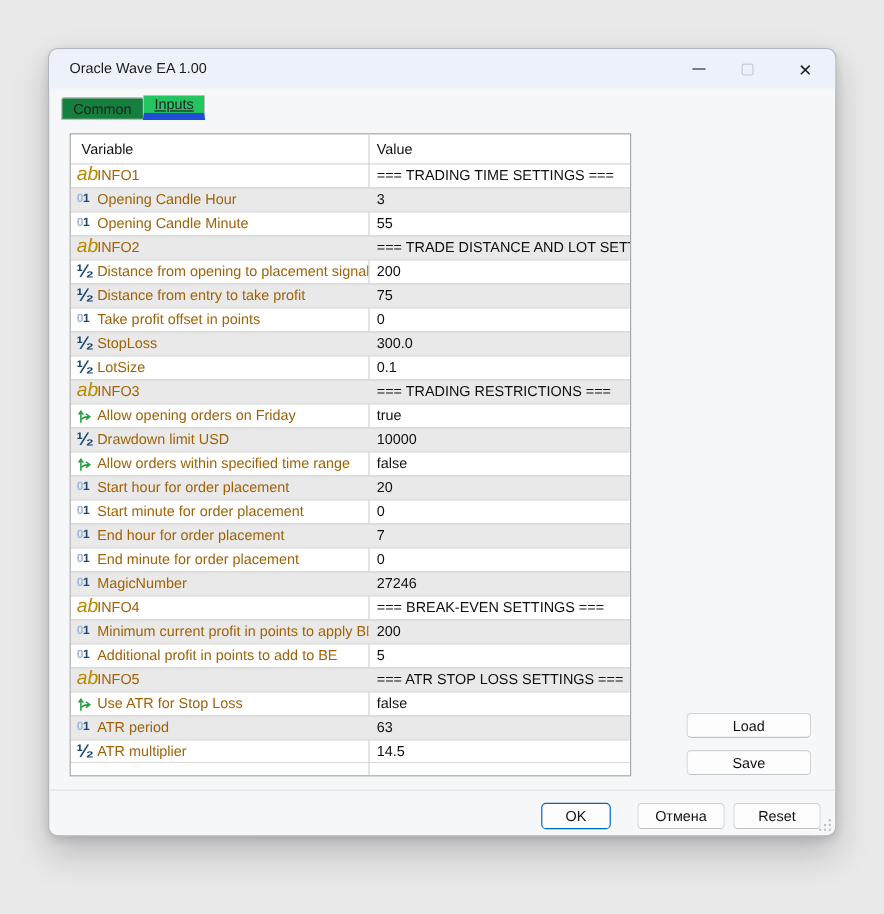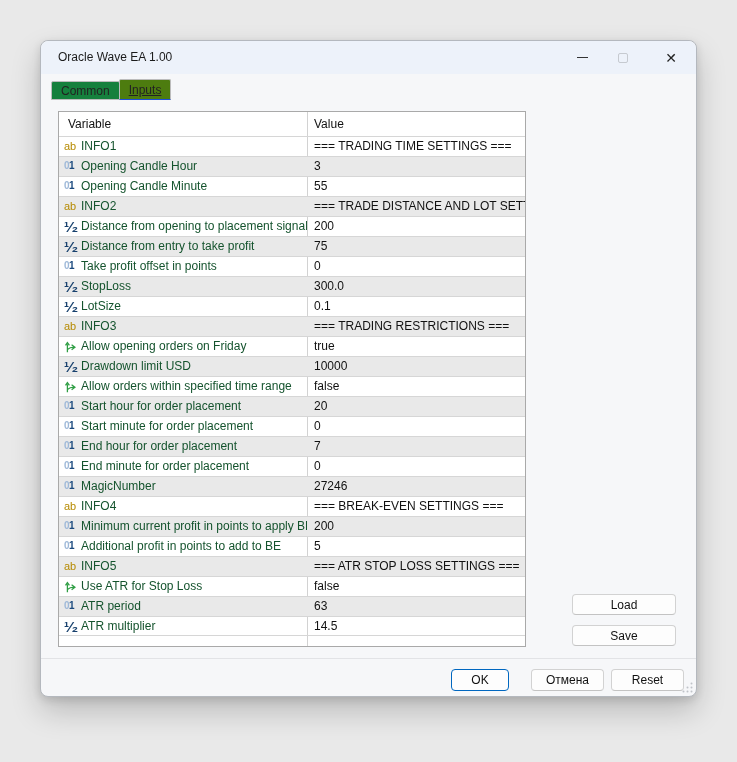--- a/index.html
+++ b/index.html
@@ -17,42 +17,42 @@
   .title-text { position:absolute; left:17px; top:9px; font-size:12px; color:#1b1b1b; }
   .win-btn { position:absolute; top:0; width:42px; height:33px; display:flex; align-items:center; justify-content:center; }
   .btn-min { left:520px; } .btn-max { left:561px; } .btn-close { left:609px; }
   .glyph-min { display:inline-block; width:11px; height:1px; background:#333; }
   .glyph-max { display:inline-block; width:10px; height:10px; border:1px solid #c6cad0; border-radius:2px; }
   .glyph-close { font-size:14px; color:#222; line-height:1; }
 
   
   .tabs { position:absolute; left:10px; top:38px; height:21px; display:flex; align-items:flex-end; }
   .tab { height:19px; padding:0 9px; display:flex; align-items:center; background:#15803d; border:1px solid #bcbcbc; border-radius:2px 2px 0 0; color:#222; cursor:default; }
-  .tab.active { height:21px; background:#4d7c0f; border-bottom:1px solid #1d4ed8; position:relative; z-index:2; margin-left:-1px;text-decoration:underline; }
+  .tab.active { height:21px; background:#22c55e; border-bottom:6px solid #1d4ed8; position:relative; z-index:2; margin-left:-1px;text-decoration:underline; }
 
   
   .ptable { position:absolute; left:17px; top:70px; width:468px; height:536px; background:#ffffff; border:1px solid #a9a9a9; }
   .col-divider { position:absolute; left:248px; top:0; bottom:0; width:1px; background:#d2d2d2; }
   .thead { display:flex; height:24px; align-items:center; position:relative; z-index:1; }
   .th-var { width:248px; padding-left:9px; }
   .th-val { flex:1; padding-left:7px; }
   .trows  { position:relative; z-index:1; }
   .trow { display:flex; height:20px; align-items:center; }
   .trows .trow:nth-child(even) { background:#e9e9e9; }
   .trows .trow { box-shadow: inset 0 1px 0 #d6d6d6; }
   .trows .trow:last-child { box-shadow: inset 0 1px 0 #d6d6d6, inset 0 -1px 0 #d6d6d6; }
   .cell-var { width:248px; display:flex; align-items:center; padding-left:5px; overflow:hidden; white-space:nowrap; }
   .cell-val { flex:1; padding-left:7px; overflow:hidden; white-space:nowrap; }
   .type-cell { width:17px; display:flex; align-items:center; justify-content:flex-start; flex:none; }
   .ic { line-height:1; }
-  .ic-str { color:#b68a00; font-size:11px; letter-spacing:0; }
+  .ic-str { color:#b68a00; font-size:16px; letter-spacing:0;font-style:italic; }
   .ic-int { font-size:10px; font-weight:bold; letter-spacing:-0.5px; }
   .ic-int .i0 { color:#9db8d8; } .ic-int .i1 { color:#1c4a7e; }
   .ic-dbl { color:#17406d; font-size:15px; font-weight:bold; }
-  .var-label { color:#14532d; }
+  .var-label { color:#a16207; }
 
   
   .footer-line { position:absolute; left:0; right:0; top:617px; height:1px; background:#e2e3e6; }
 
   
   .btn {
     position:absolute; display:flex; align-items:center; justify-content:center;
     background:#fdfdfd; border:1px solid #d2d2d2; border-bottom-color:#c3c3c3;
     border-radius:4px; font-size:12px; color:#111; cursor:default;
   }

